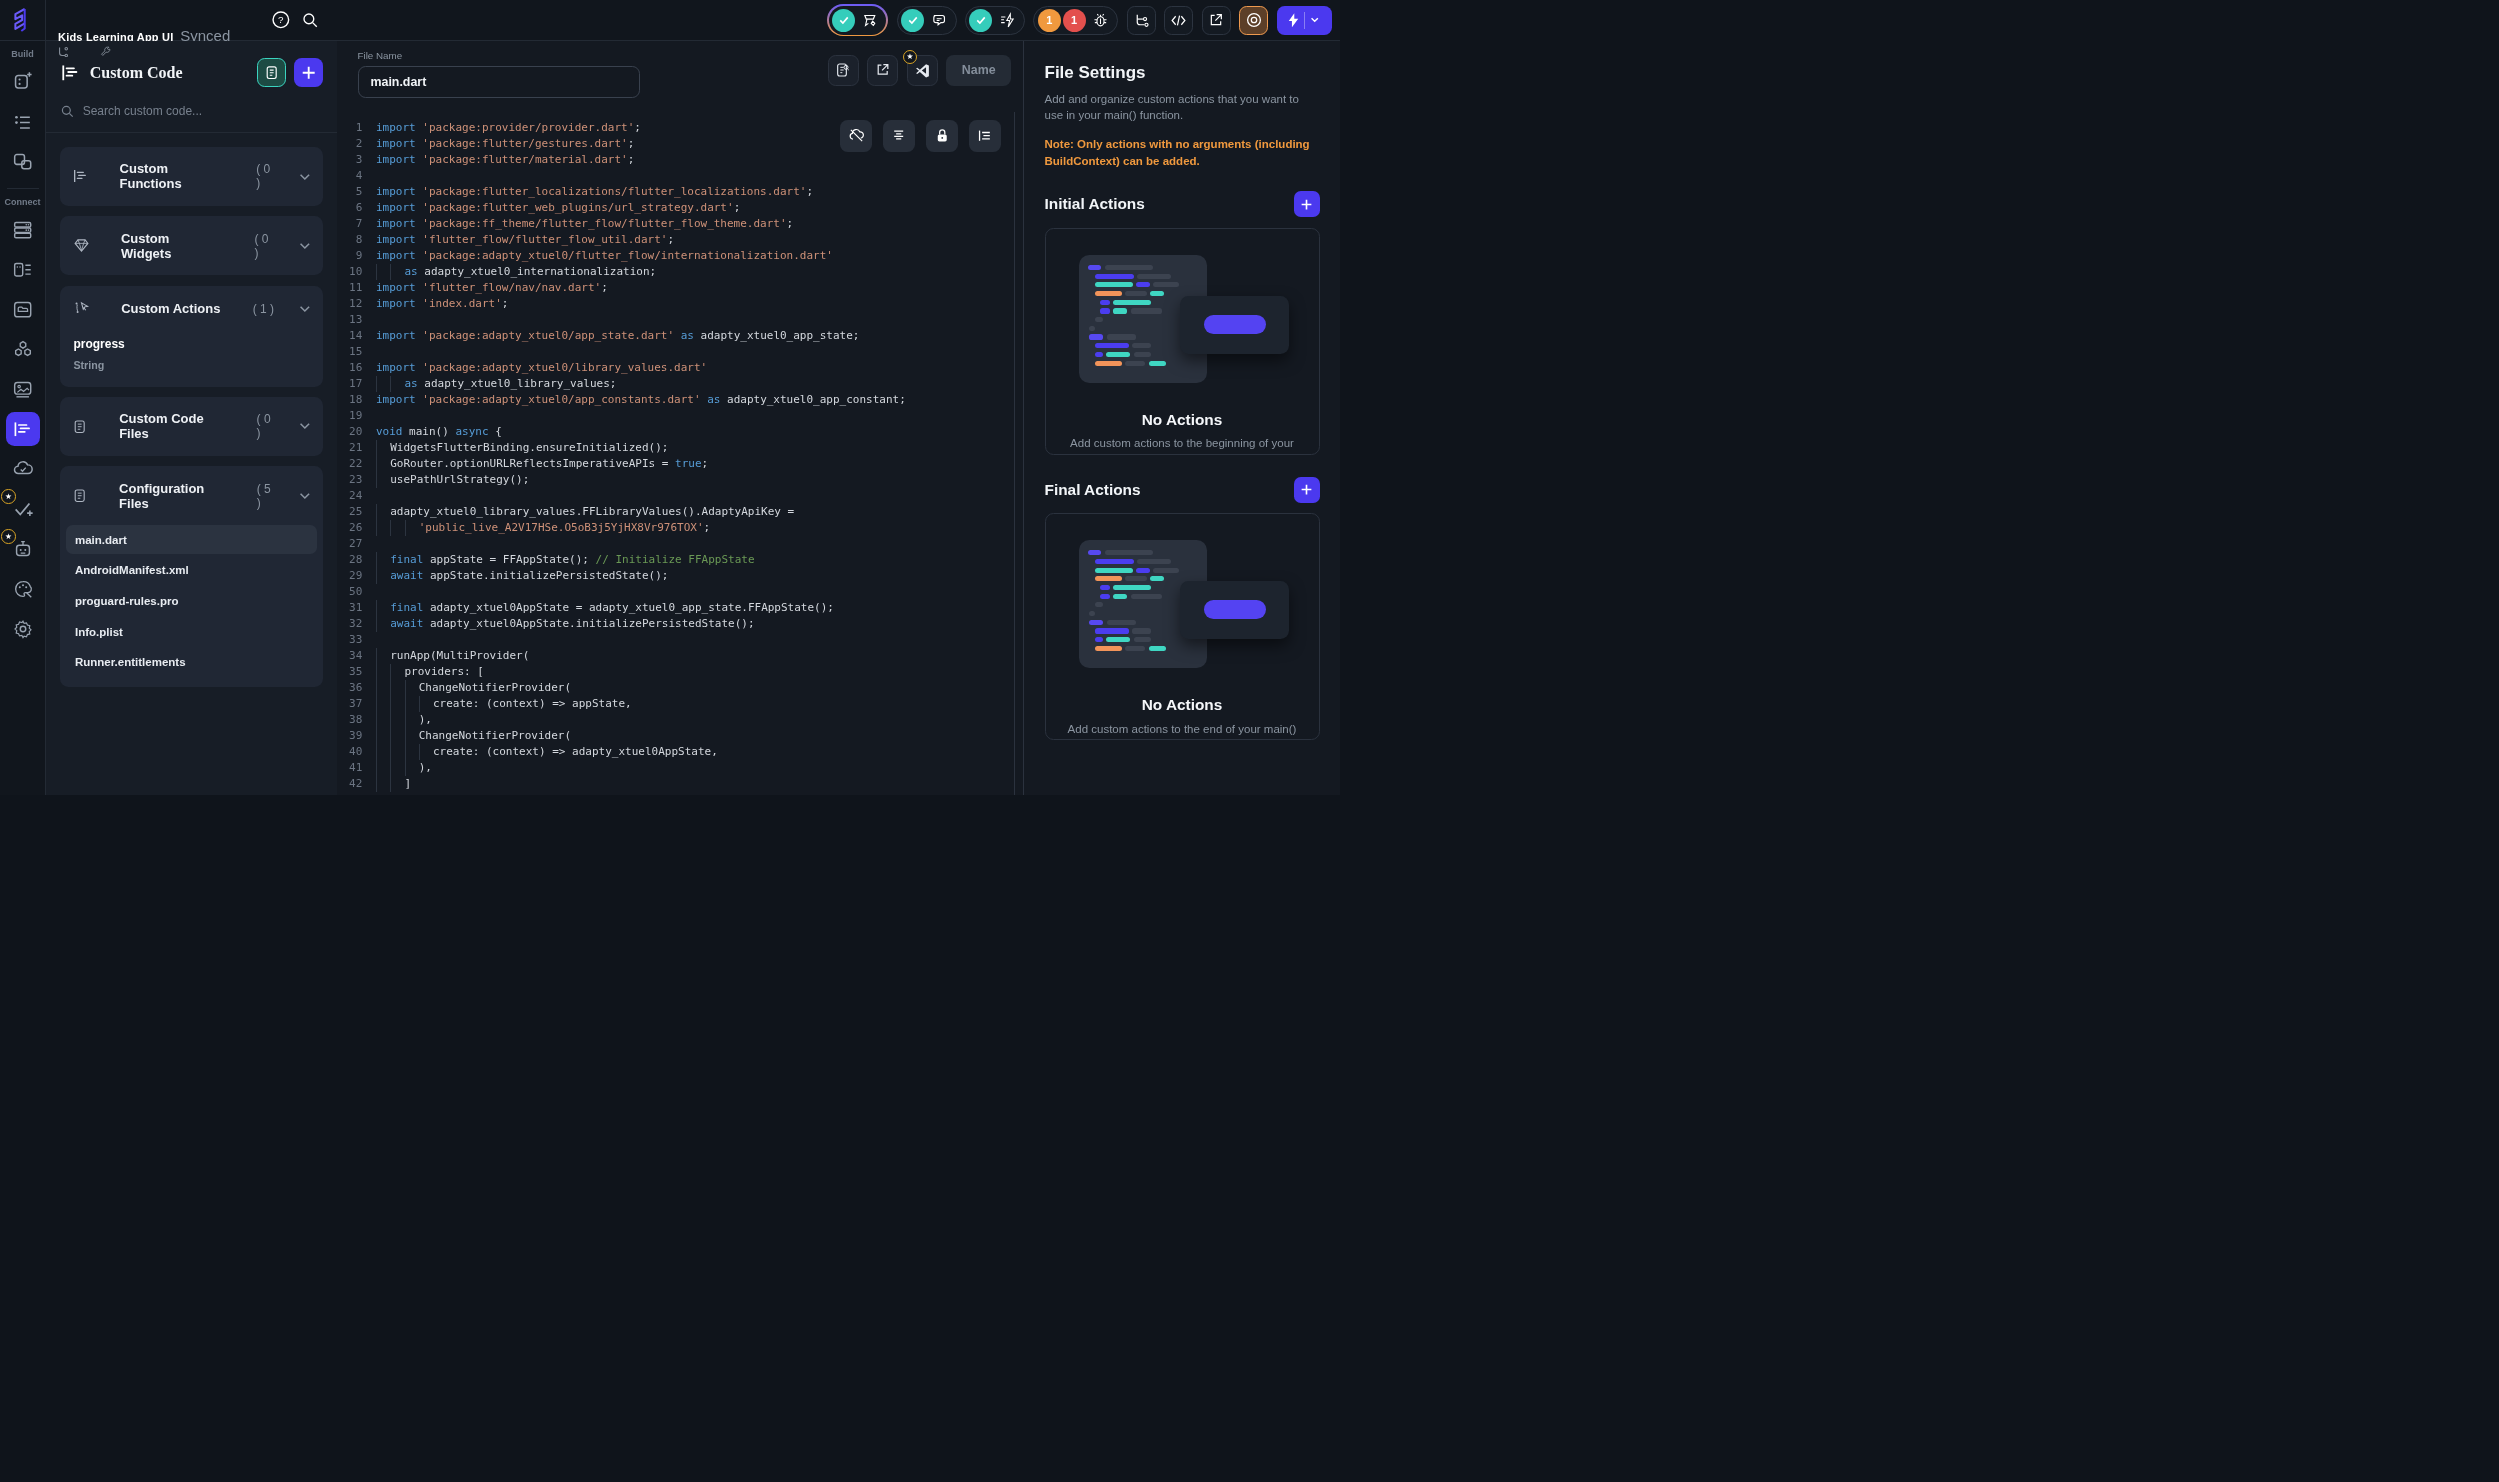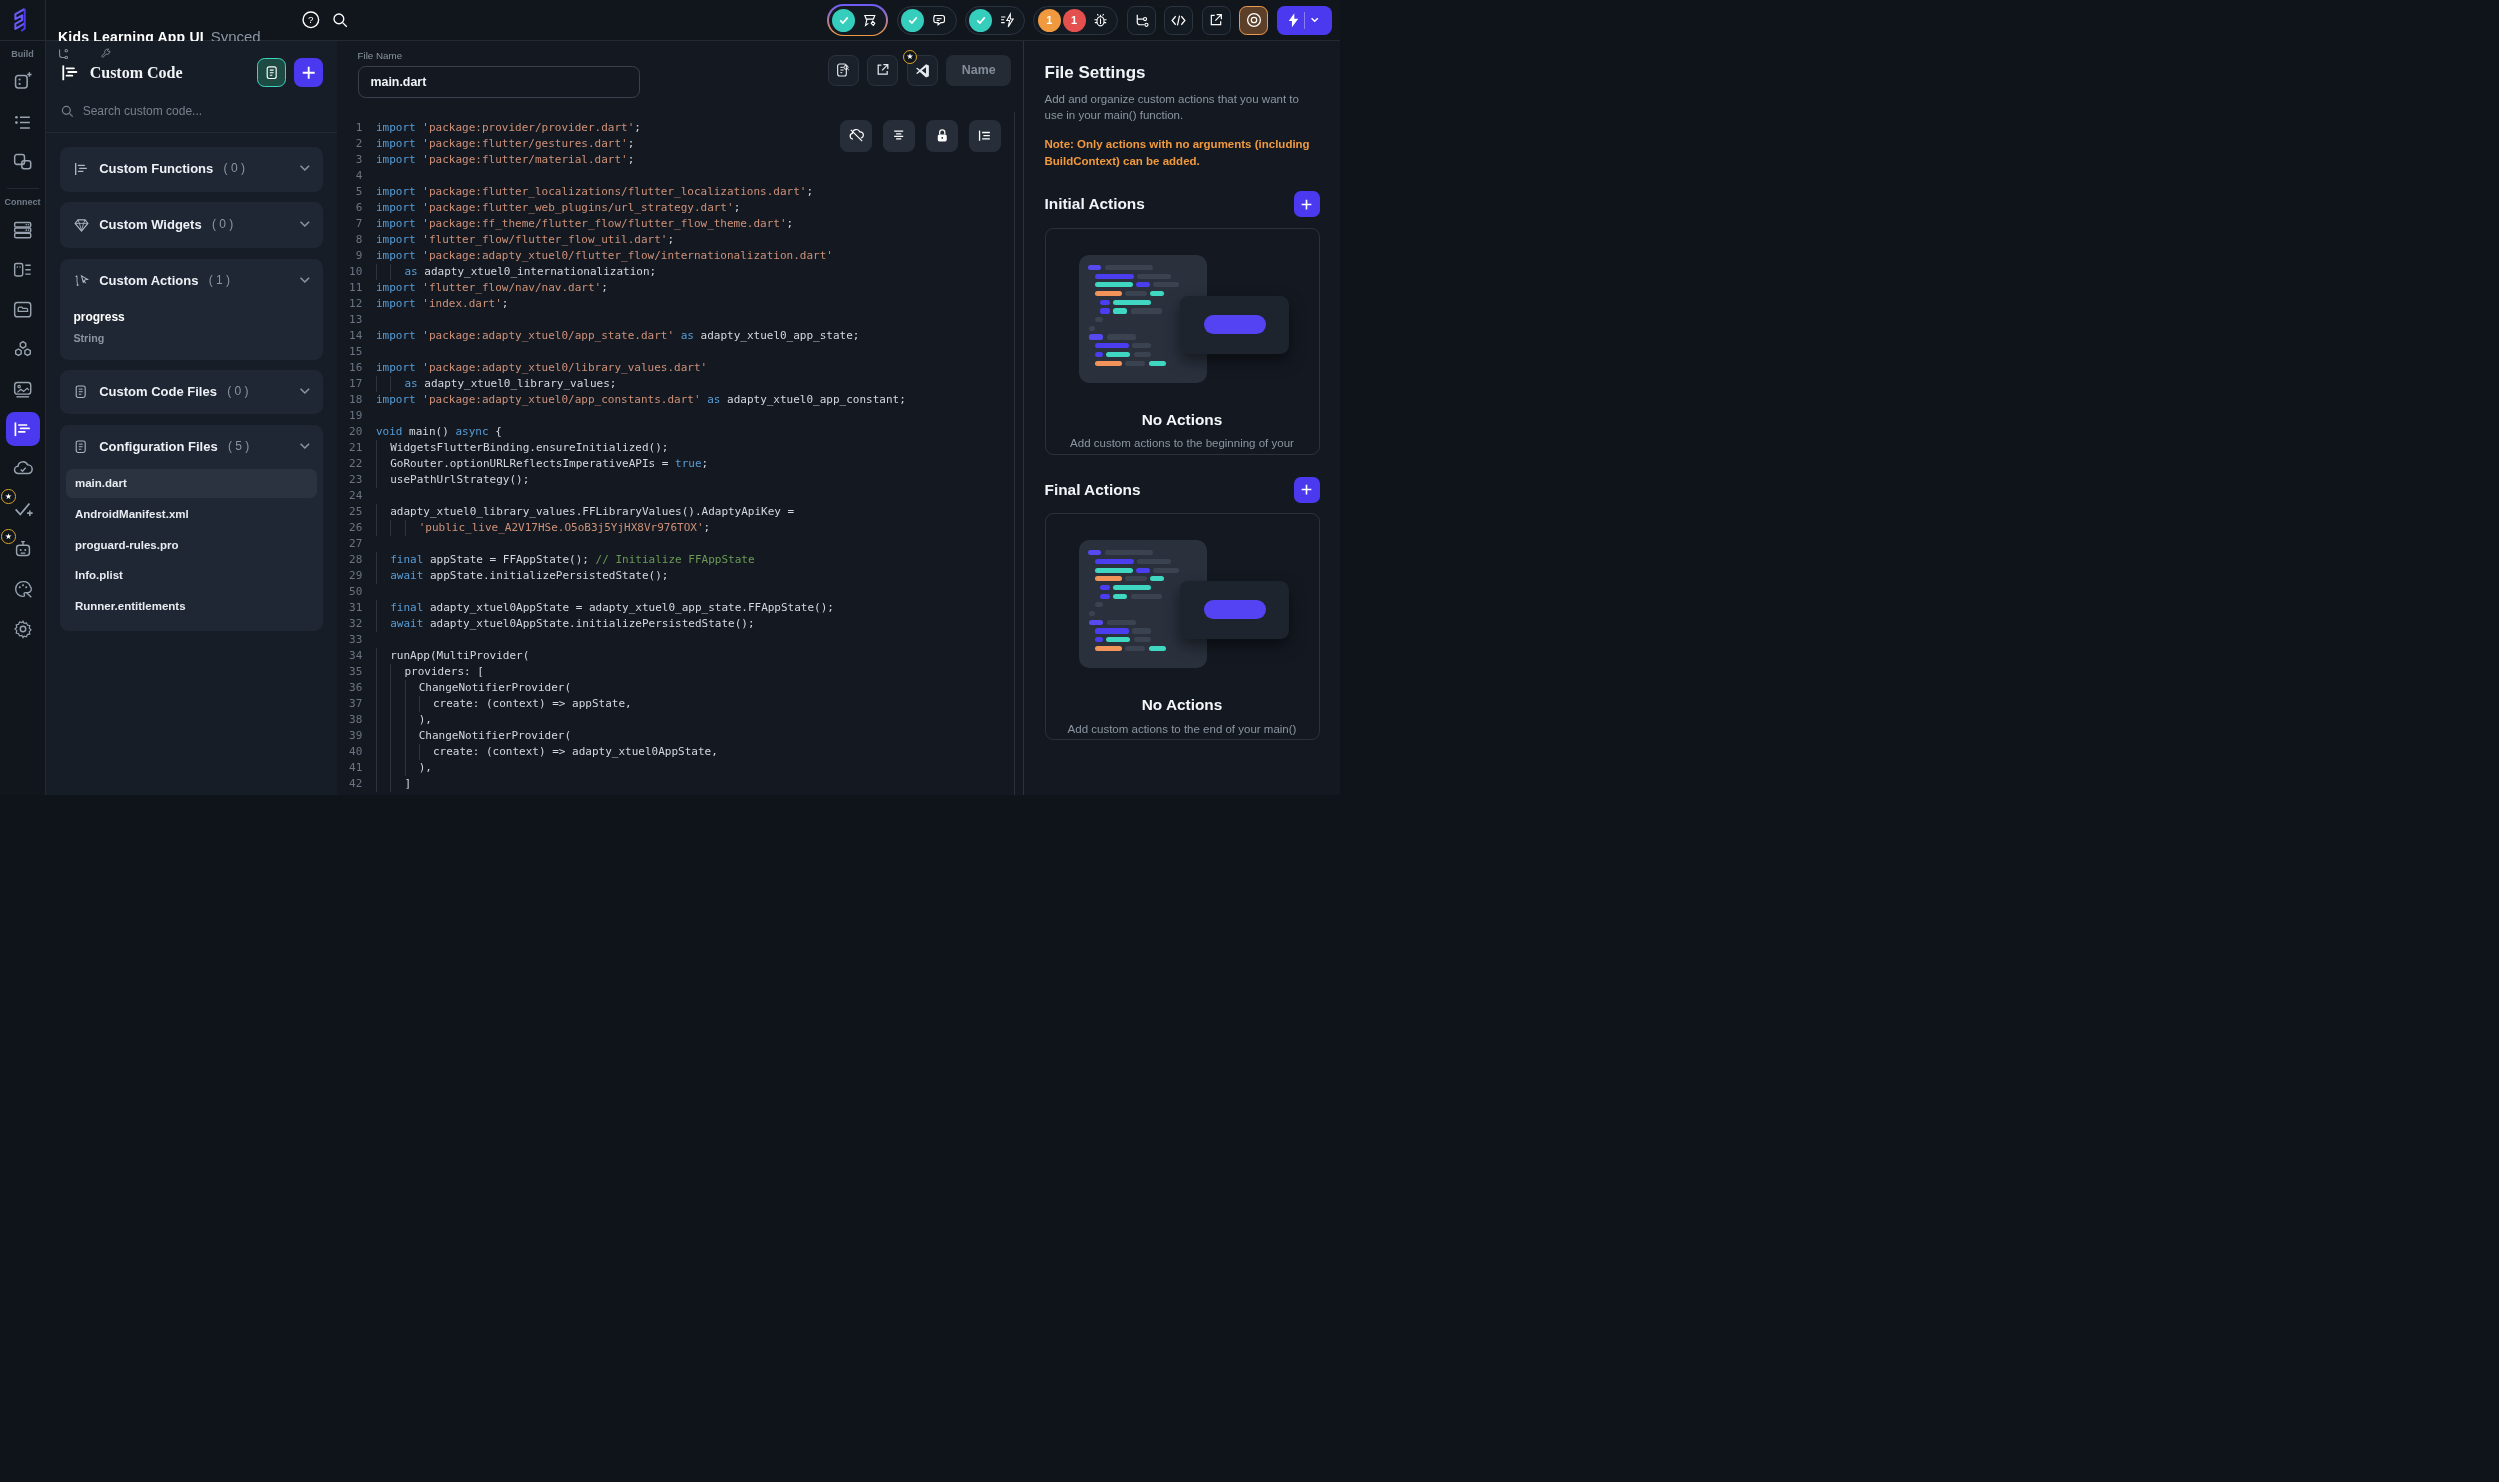--- a/index.html
+++ b/index.html
@@ -6,21 +6,21 @@
   html,body { width:1340px; height:795px; overflow:hidden; background:#0f141b;
               font-family:"Liberation Sans", sans-serif; color:#e8ecf1; }
 
   
   .topbar { height:41px; display:flex; align-items:center; background:#11161d;
             border-bottom:0.9px solid #232a34; }
   .logo-cell { width:46px; height:41px; display:flex; align-items:center; justify-content:center;
                border-right:0.9px solid #232a34; flex:0 0 46px; }
   .title-block { margin-left:12px; }
   .title-row { display:flex; align-items:baseline; gap:6.8px; }
-  .proj-title { font-size:14px; font-weight:bold; color:#ffffff; letter-spacing:0.2px;margin-top:48px; }
+  .proj-title { font-size:11px; font-weight:bold; color:#ffffff; letter-spacing:0.2px;margin-top:48px; }
   .synced { font-size:15px; color:#8b95a1; }
   .sub-row { display:flex; align-items:center; gap:4.3px; margin-top:2.6px; color:#97a0ac; font-size:10.3px; }
   .sub-row svg { opacity:.85; }
   .tb-icon-btn { width:29px; height:29px; display:flex; align-items:center; justify-content:center;
                  border-radius:6.8px; color:#fff; cursor:pointer; }
   .help-btn { margin-left:36px; }
   .right-cluster { margin-left:auto; display:flex; align-items:center; gap:8.5px; padding-right:8.5px; }
   .pill { height:29px; border:0.9px solid #2c3440; border-radius:14.5px; display:flex; align-items:center;
           gap:6.8px; padding:0 7.7px 0 3.4px; background:#141a22; }
   .pill-grad { position:relative; border:none; background:linear-gradient(180deg,#6a5af9,#f0993e);
@@ -64,21 +64,21 @@
              display:flex; align-items:center; justify-content:center; color:#fff; cursor:pointer; }
   .plus-btn { width:29px; height:29px; border-radius:7.7px; background:#4b39ef; color:#fff; border:none;
               display:flex; align-items:center; justify-content:center; cursor:pointer; }
   .search-row { display:flex; align-items:center; gap:8.5px; padding:3.4px 13.7px 13.7px;
                 border-bottom:0.9px solid #232a34; }
   .search-row input { background:transparent; border:none; outline:none; color:#d7dde4;
                       font-size:12px; width:205px; font-family:"Liberation Sans",sans-serif; }
   .search-row input::placeholder { color:#77808d; }
   .section-list { padding:13.7px 13.7px; display:flex; flex-direction:column; gap:10.3px; overflow:hidden; }
   .sec-card { background:#202734; border-radius:8.5px; }
-  .sec-head { display:flex; padding:14.5px 12px; cursor:pointer; }
+  .sec-head { display:flex; align-items:center; padding:14.5px 12px; cursor:pointer;gap:22px; }
   .sec-icon { color:#aeb6c2; display:flex; width:19px; justify-content:center; }
   .sec-label { font-size:13px; font-weight:bold; color:#eef1f5; margin-left:8.5px; }
   .sec-count { font-size:12px; color:#8b95a1; margin-left:10.3px; }
   .sec-chevron { margin-left:auto; color:#8b95a1; display:flex; }
   .action-item { display:flex; align-items:baseline; gap:8.5px; padding:5.1px 13.7px 15.4px; cursor:pointer;flex-direction:column; }
   .action-name { font-size:12px; font-weight:bold; color:#ffffff; }
   .action-type { font-size:10.7px; color:#8b95a1; font-weight:bold; }
   .file-list { padding:0 6.8px 8.5px; }
   .file-row { padding:8.5px 8.5px; font-size:11.5px; font-weight:bold; color:#e8ecf1;
               border-radius:6.8px; cursor:pointer; margin-bottom:1.7px; }

